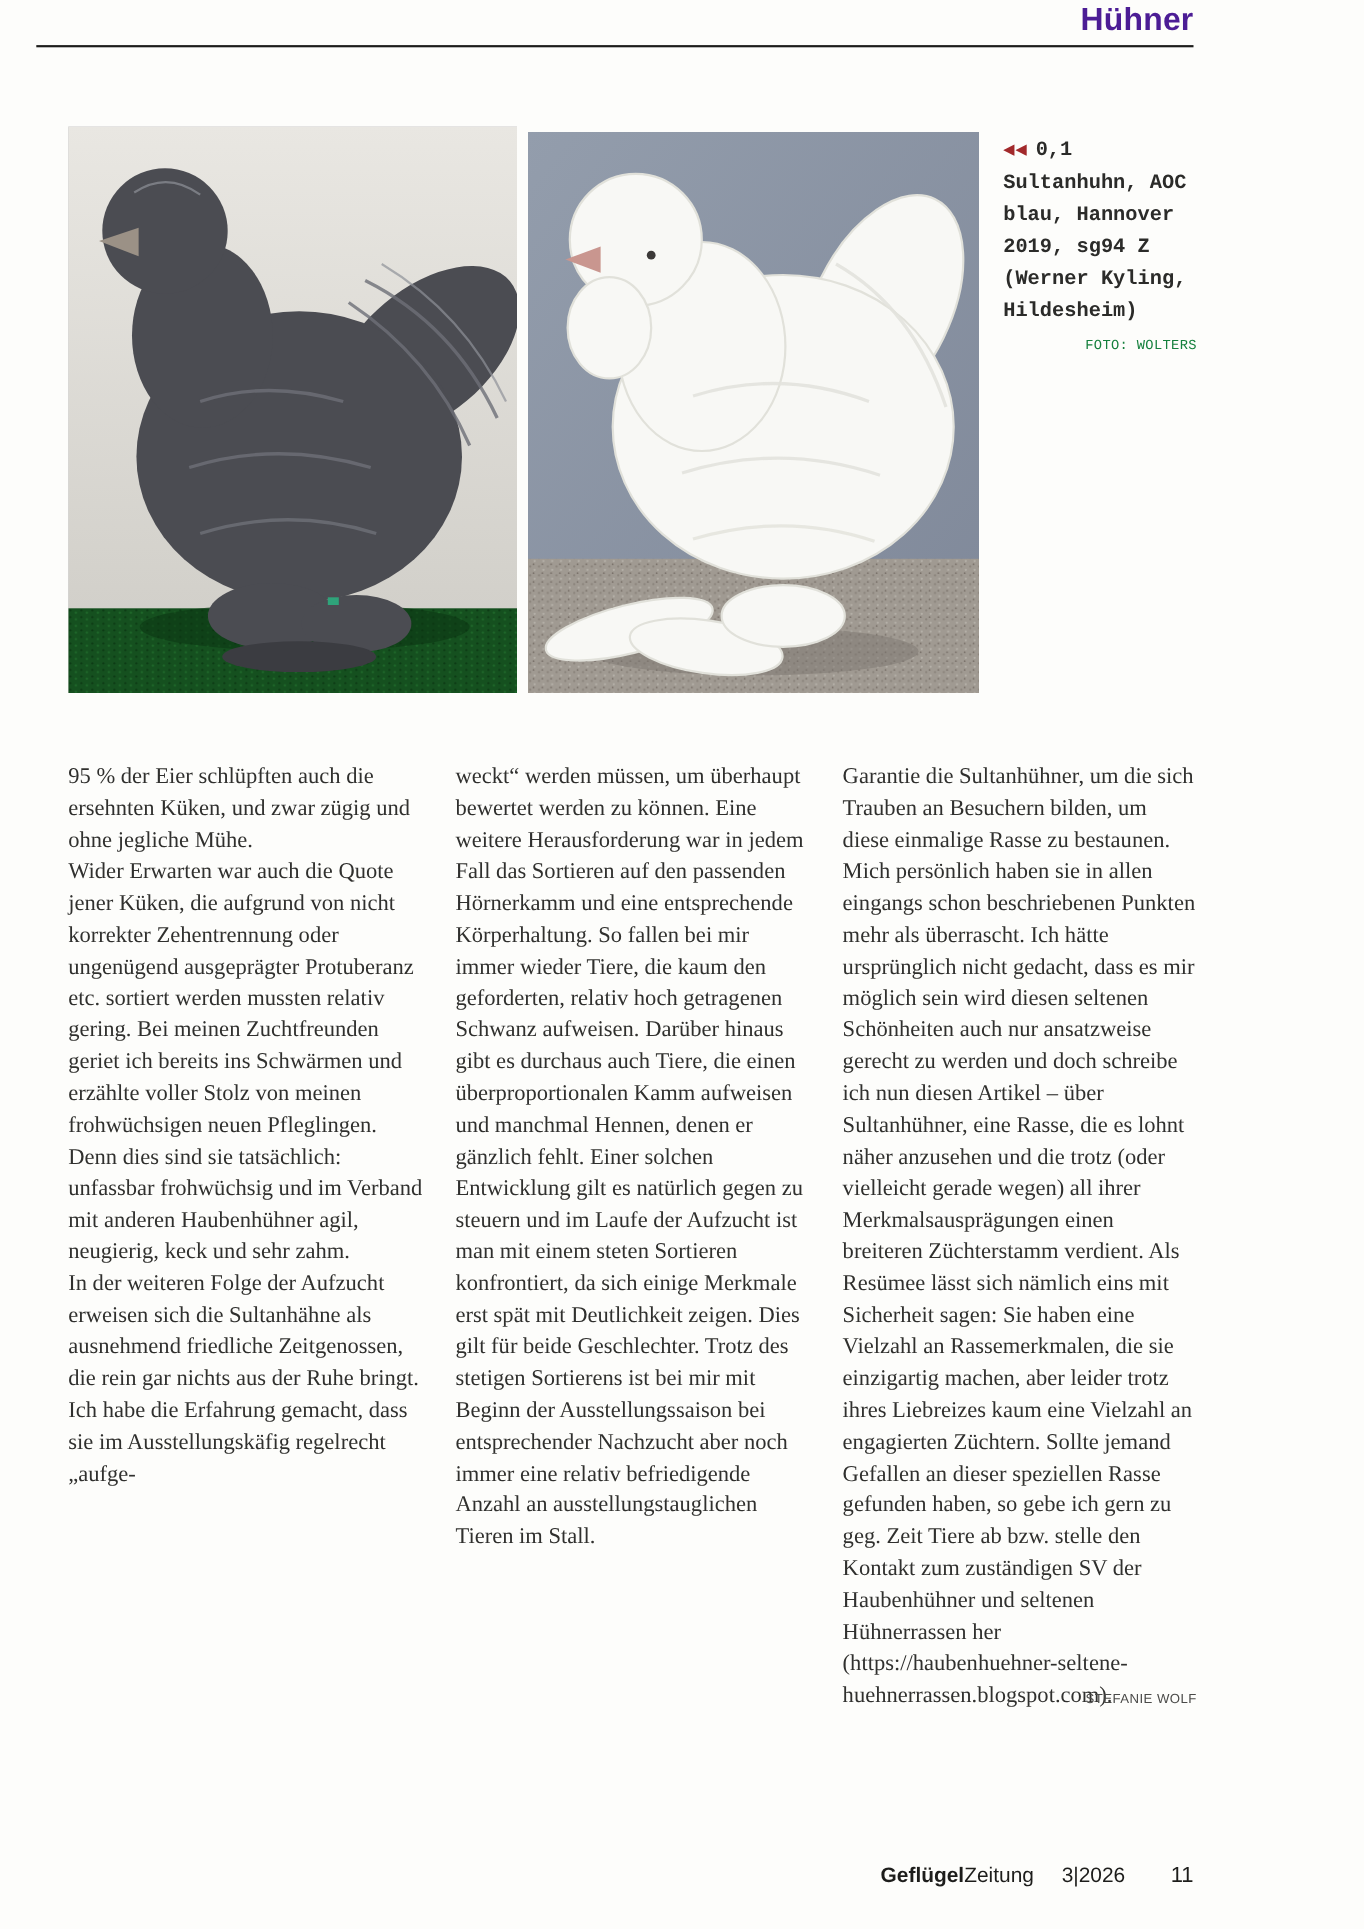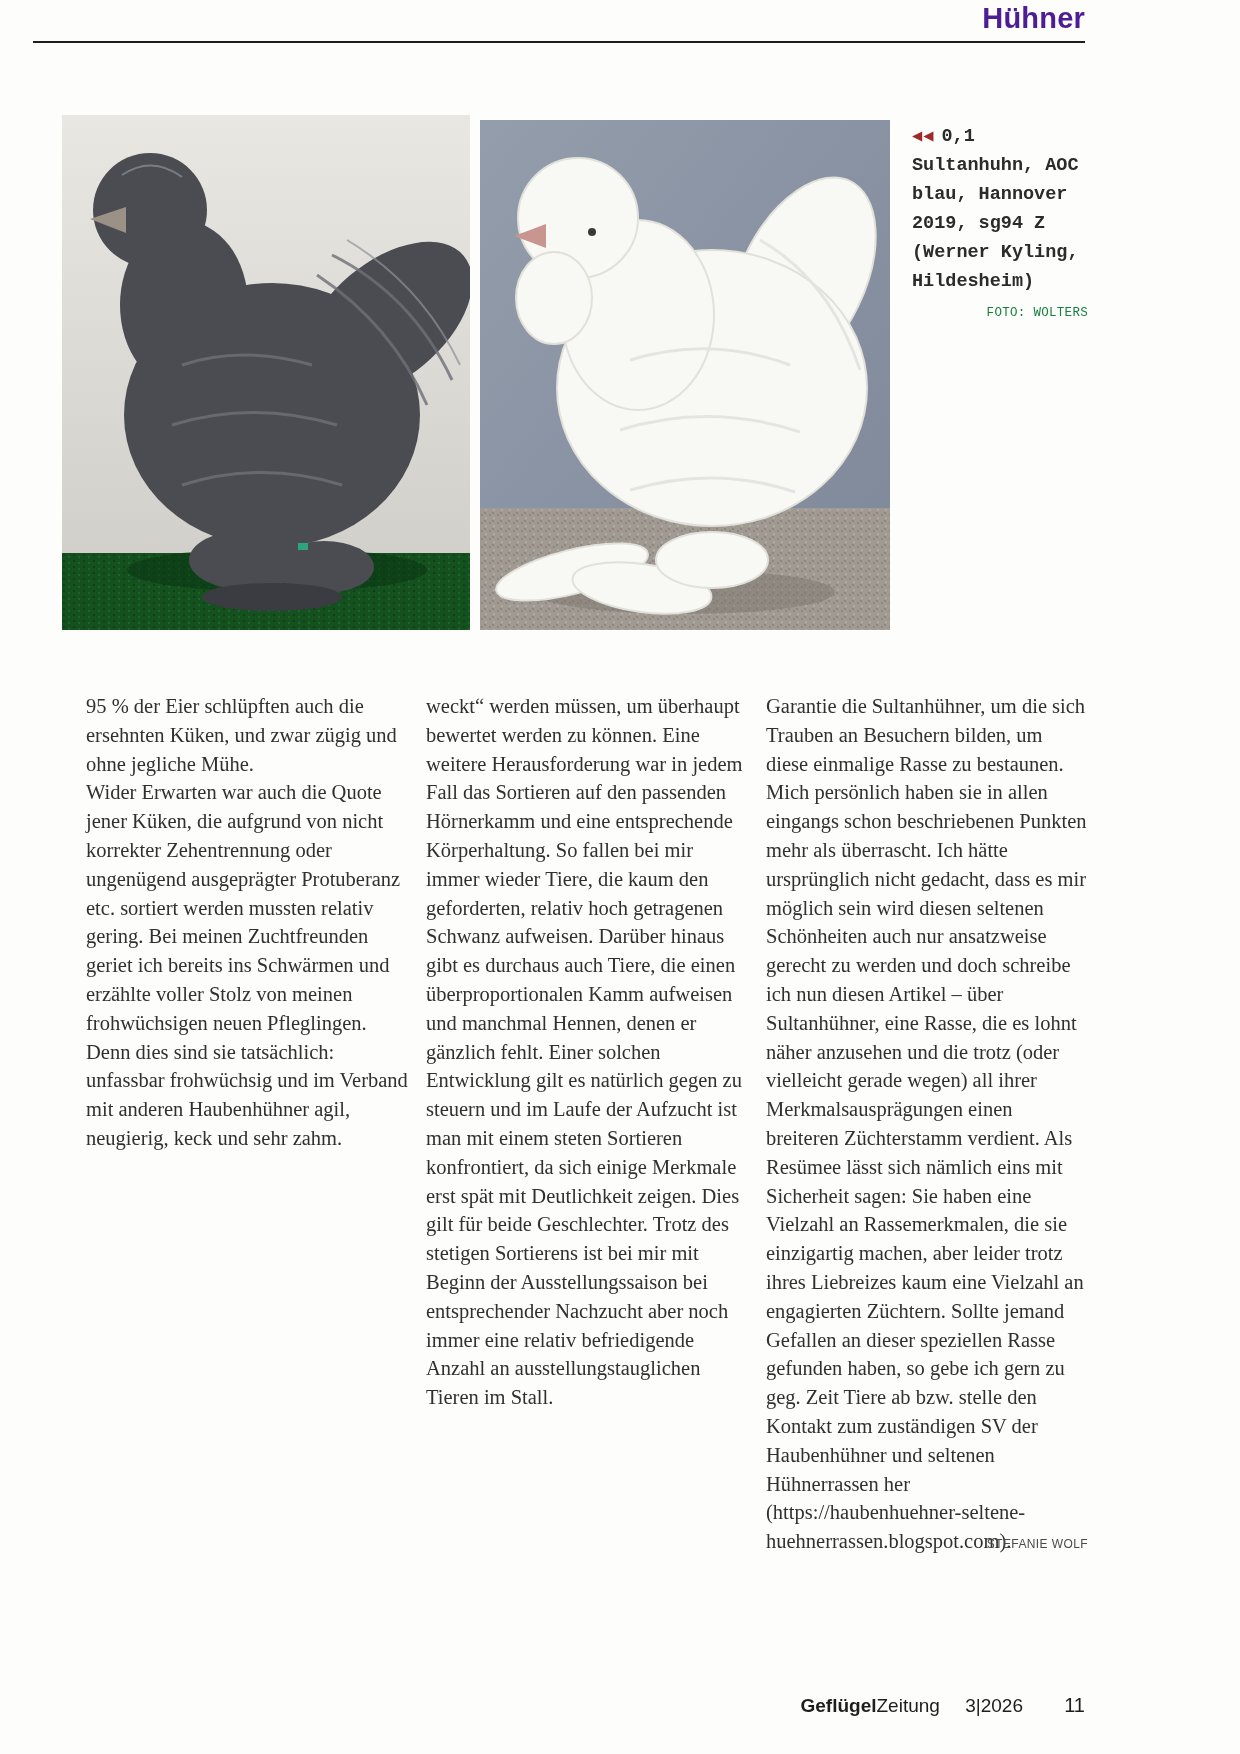--- a/index.html
+++ b/index.html
@@ -36,21 +36,21 @@
   }
   .caption-arrows{color:#a2292b;margin-right:7px;letter-spacing:1px;font-size:17px;}
   .credit{
     font-weight:400;font-size:12.5px;letter-spacing:0.3px;
     color:#15803d;text-align:right;margin-top:3px;
   }
   .caption + .caption{margin-top:27px;}
   
   .article{
     position:absolute;left:62px;top:692px;width:1026px;
-    display:flex;gap:18px;margin-left:24px;
+    display:flex;gap:30px;
   }
   .col{width:322px;font-size:20.5px;line-height:28.8px;color:#30302e;}
   .col p{margin:0;}
   .author{
     font-family:"Liberation Sans", sans-serif;
     font-size:12px;letter-spacing:0.4px;color:#4a4a48;
     text-align:right;margin-top:-26px;
   }
   
   .footer{
@@ -153,20 +153,21 @@
     <div class="caption">
       <span class="caption-arrows">◀◀</span><span>0,1 Sultanhuhn, AOC blau, Hannover 2019, sg94 Z (Werner Kyling, Hildesheim)</span>
       <div class="credit">FOTO: WOLTERS</div>
     </div>
   </aside>
 
   <section class="article">
     <div class="col">
       <p>95 % der Eier schlüpften auch die ersehnten Küken, und zwar zügig und ohne jegliche Mühe.</p>
       <p>Wider Erwarten war auch die Quote jener Küken, die aufgrund von nicht korrekter Zehentrennung oder ungenügend ausgeprägter Protuberanz etc. sortiert werden mussten relativ gering. Bei meinen Zuchtfreunden geriet ich bereits ins Schwärmen und erzählte voller Stolz von meinen frohwüchsigen neuen Pfleglingen. Denn dies sind sie tatsächlich: unfassbar frohwüchsig und im Verband mit anderen Haubenhühner agil, neugierig, keck und sehr zahm.</p>
+      <p>In der weiteren Folge der Aufzucht erweisen sich die Sultanhähne als ausnehmend friedliche Zeitgenossen, die rein gar nichts aus der Ruhe bringt. Ich habe die Erfahrung gemacht, dass sie im Ausstellungskäfig regelrecht „aufge-</p>
     </div>
     <div class="col">
       <p>weckt“ werden müssen, um überhaupt bewertet werden zu können. Eine weitere Herausforderung war in jedem Fall das Sortieren auf den passenden Hörnerkamm und eine entsprechende Körperhaltung. So fallen bei mir immer wieder Tiere, die kaum den geforderten, relativ hoch getragenen Schwanz aufweisen. Darüber hinaus gibt es durchaus auch Tiere, die einen überproportionalen Kamm aufweisen und manchmal Hennen, denen er gänzlich fehlt. Einer solchen Entwicklung gilt es natürlich gegen zu steuern und im Laufe der Aufzucht ist man mit einem steten Sortieren konfrontiert, da sich einige Merkmale erst spät mit Deutlichkeit zeigen. Dies gilt für beide Geschlechter. Trotz des stetigen Sortierens ist bei mir mit Beginn der Ausstellungssaison bei entsprechender Nachzucht aber noch immer eine relativ befriedigende Anzahl an ausstellungstauglichen Tieren im Stall.</p>
     </div>
     <div class="col">
       <p>Garantie die Sultanhühner, um die sich Trauben an Besuchern bilden, um diese einmalige Rasse zu bestaunen. Mich persönlich haben sie in allen eingangs schon beschriebenen Punkten mehr als überrascht. Ich hätte ursprünglich nicht gedacht, dass es mir möglich sein wird diesen seltenen Schönheiten auch nur ansatzweise gerecht zu werden und doch schreibe ich nun diesen Artikel – über Sultanhühner, eine Rasse, die es lohnt näher anzusehen und die trotz (oder vielleicht gerade wegen) all ihrer Merkmalsausprägungen einen breiteren Züchterstamm verdient. Als Resümee lässt sich nämlich eins mit Sicherheit sagen: Sie haben eine Vielzahl an Rassemerkmalen, die sie einzigartig machen, aber leider trotz ihres Liebreizes kaum eine Vielzahl an engagierten Züchtern. Sollte jemand Gefallen an dieser speziellen Rasse gefunden haben, so gebe ich gern zu geg. Zeit Tiere ab bzw. stelle den Kontakt zum zuständigen SV der Haubenhühner und seltenen Hühnerrassen her (https://haubenhuehner-seltene-huehnerrassen.blogspot.com).</p>
       <div class="author">STEFANIE WOLF</div>
     </div>
   </section>
 

